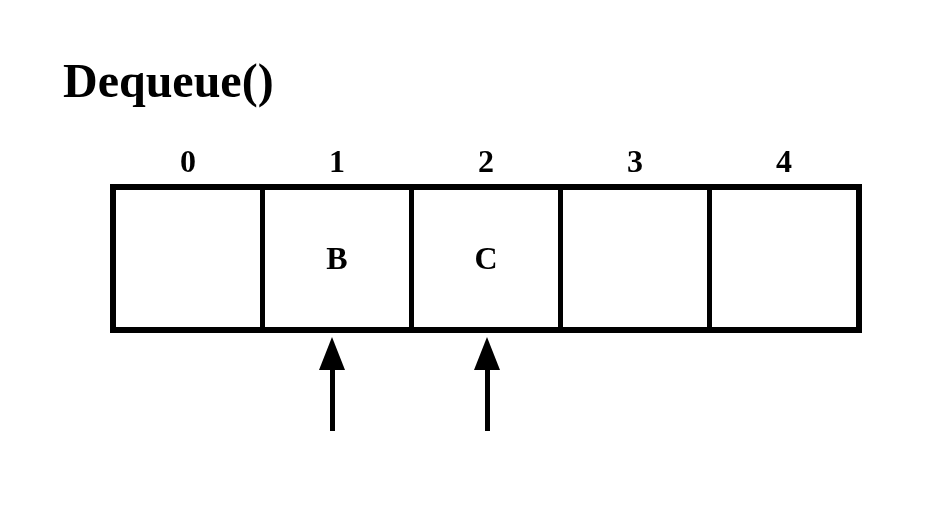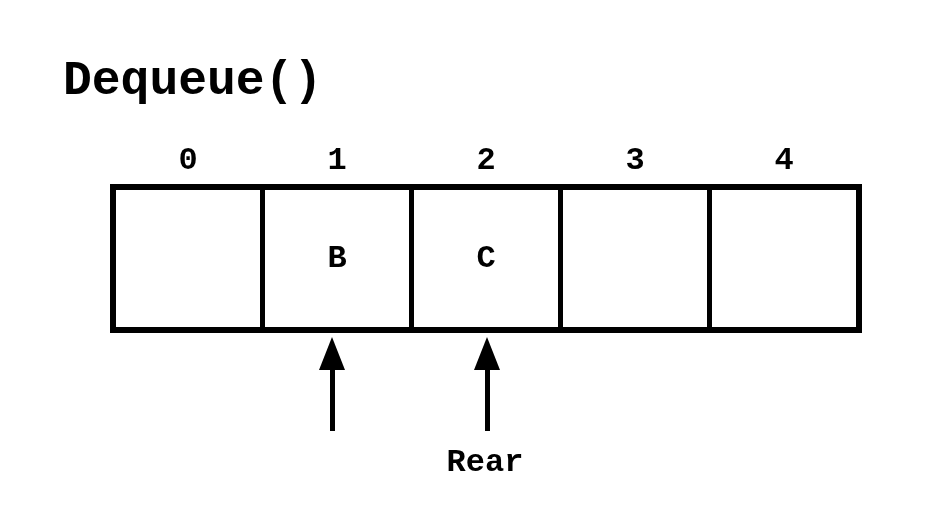--- a/index.html
+++ b/index.html
@@ -5,21 +5,21 @@
   html, body {
     margin: 0;
     padding: 0;
     background: #ffffff;
   }
   .canvas {
     position: relative;
     width: 938px;
     height: 529px;
     background: #ffffff;
-    font-family: Liberation Mono, monospace;
+    font-family: Liberation Serif, serif;
     color: #000000;
     overflow: hidden;
   }
   .title {
     position: absolute;
     left: 63px;
     top: 55px;
     margin: 0;
     font-size: 48px;
     line-height: 1.1;
@@ -142,15 +142,14 @@
   <div class="arrow front-arrow">
     <div class="arrow-head"></div>
     <div class="arrow-stem"></div>
   </div>
 
   <div class="arrow rear-arrow">
     <div class="arrow-head"></div>
     <div class="arrow-stem"></div>
   </div>
 
-  <div class="pointer-label rear-label">Rear</div>
 
 </div>
 
 </body></html>

